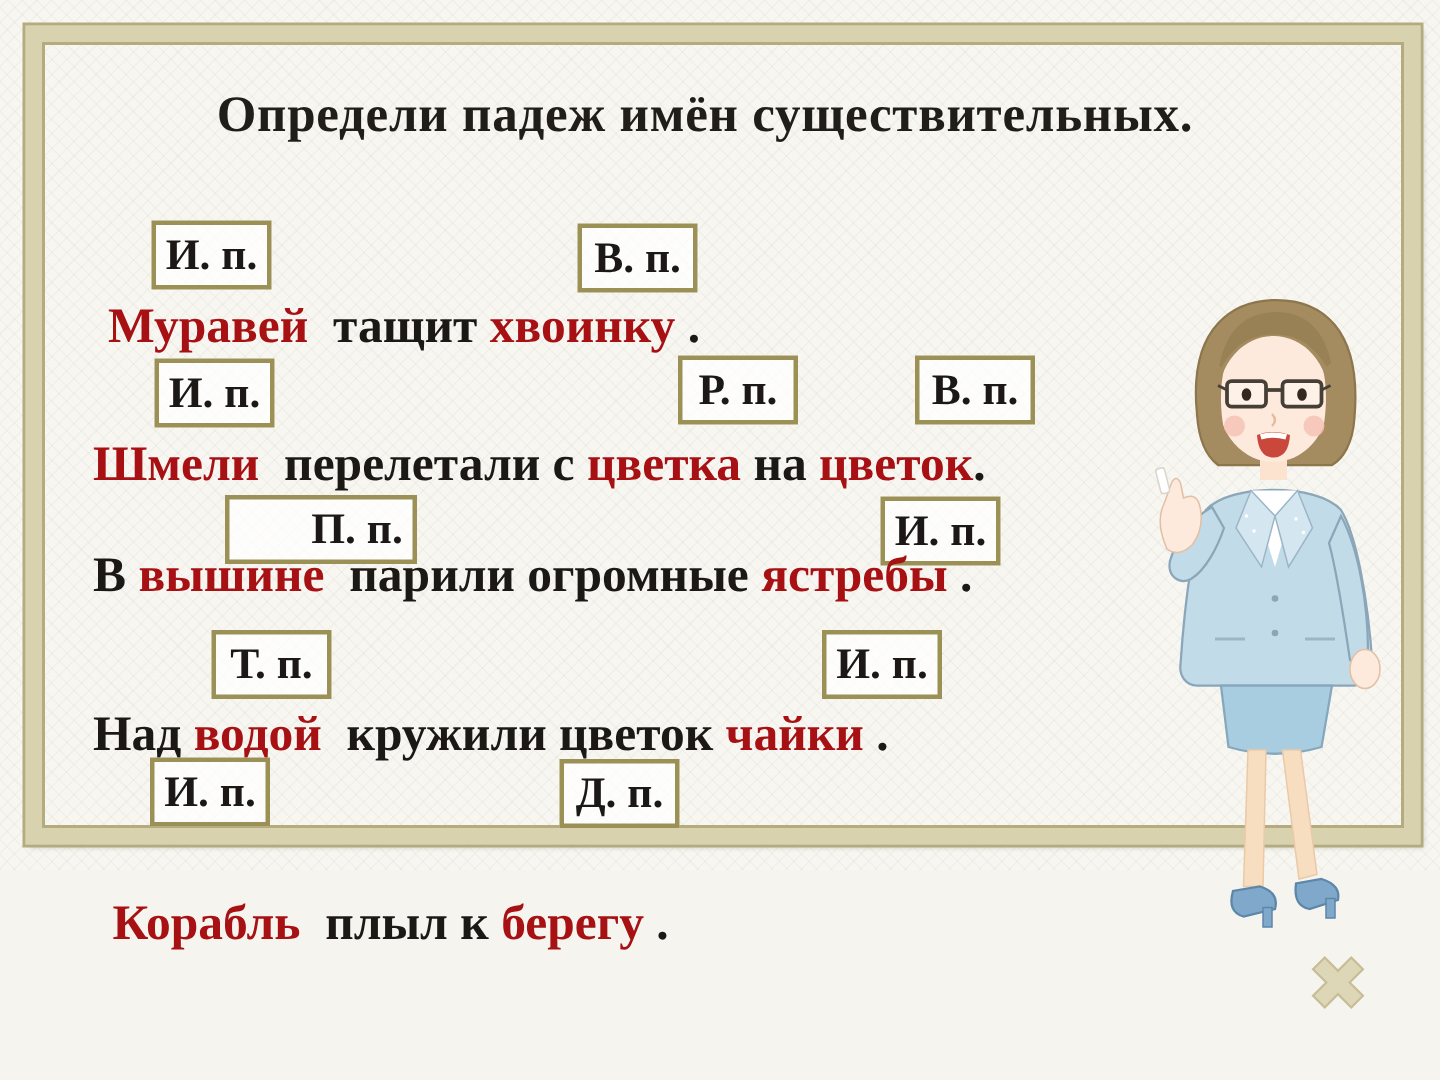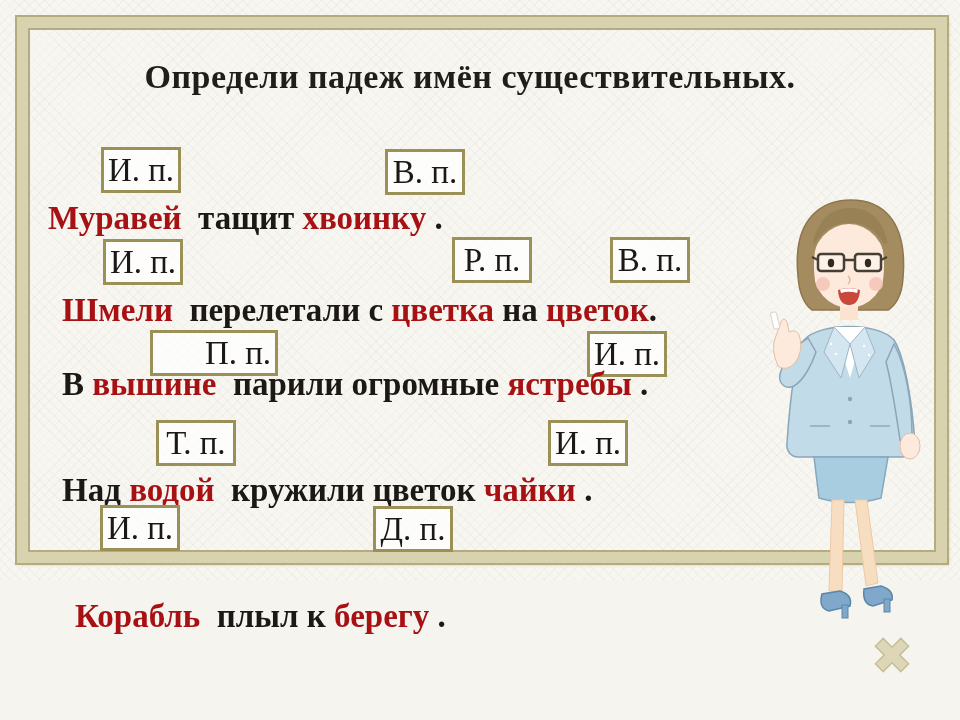--- a/index.html
+++ b/index.html
@@ -28,21 +28,21 @@
     text-align:center;
     font-size:34px;font-weight:bold;color:#211d19;
     letter-spacing:0.5px;
   }
   .case-box{
     position:absolute;
     width:74px;height:40px;
     border:3px solid #9b9157;
     background:rgba(255,255,255,0.75);
     display:flex;align-items:center;justify-content:center;
-    font-size:33px;font-weight:normal;color:#1c1816;
+    font-size:29px;font-weight:bold;color:#1c1816;
     box-sizing:content-box;
   }
   .sentence{
     position:absolute;
     font-size:33px;font-weight:bold;color:#1c1816;
     white-space:pre;
   }
   .sentence .red{color:#a81114;}
   .check-btn{
     position:absolute;left:523px;top:620px;
@@ -70,39 +70,39 @@
 
   <div class="title">Определи падеж имён существительных.</div>
 
   <div id="rows-container">
       <div class="case-box" style="left: 101px; top: 147px;">
         <span>И. п.</span>
       </div>
       <div class="case-box" style="left: 385px; top: 149px;">
         <span>В. п.</span>
       </div>
-      <div class="sentence" style="left: 48px; top: 200px;"><span class="red">Муравей</span><span class="black">  тащит </span><span class="red">хвоинку</span><span class="black"> .</span></div>
+      <div class="sentence" style="left: 72px; top: 200px;"><span class="red">Муравей</span><span class="black">  тащит </span><span class="red">хвоинку</span><span class="black"> .</span></div>
       <div class="case-box" style="left: 103px; top: 239px;">
         <span>И. п.</span>
       </div>
       <div class="case-box" style="left: 452px; top: 237px;">
         <span>Р. п.</span>
       </div>
       <div class="case-box" style="left: 610px; top: 237px;">
         <span>В. п.</span>
       </div>
       <div class="sentence" style="left: 62px; top: 292px;"><span class="red">Шмели</span><span class="black">  перелетали с </span><span class="red">цветка</span><span class="black"> на </span><span class="red">цветок</span><span class="black">.</span></div>
       <div class="case-box" style="left: 150px; top: 330px; padding-left: 48px;">
         <span>П. п.</span>
       </div>
       <div class="case-box" style="left: 587px; top: 331px;">
         <span>И. п.</span>
       </div>
       <div class="sentence" style="left: 62px; top: 366px;"><span class="black">В </span><span class="red">вышине</span><span class="black">  парили огромные </span><span class="red">ястребы</span><span class="black"> .</span></div>
-      <div class="case-box" style="left: 156px; top: 420px; align-items: center;">
+      <div class="case-box" style="left: 141px; top: 420px; align-items: center;">
         <span>Т. п.</span>
       </div>
       <div class="case-box" style="left: 548px; top: 420px;">
         <span>И. п.</span>
       </div>
       <div class="sentence" style="left: 62px; top: 472px;"><span class="black">Над </span><span class="red">водой</span><span class="black">  кружили цветок </span><span class="red">чайки</span><span class="black"> .</span></div>
       <div class="case-box" style="left: 100px; top: 505px;">
         <span>И. п.</span>
       </div>
       <div class="case-box" style="left: 373px; top: 506px;">

